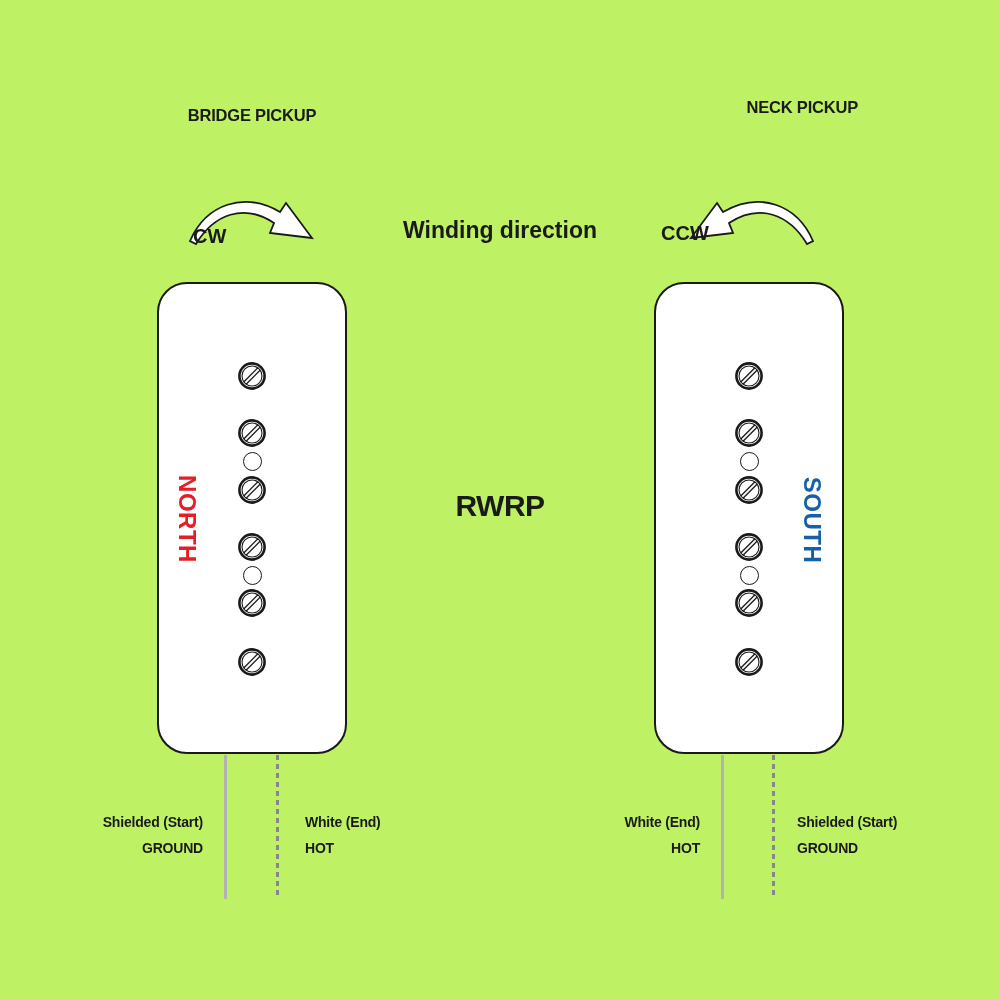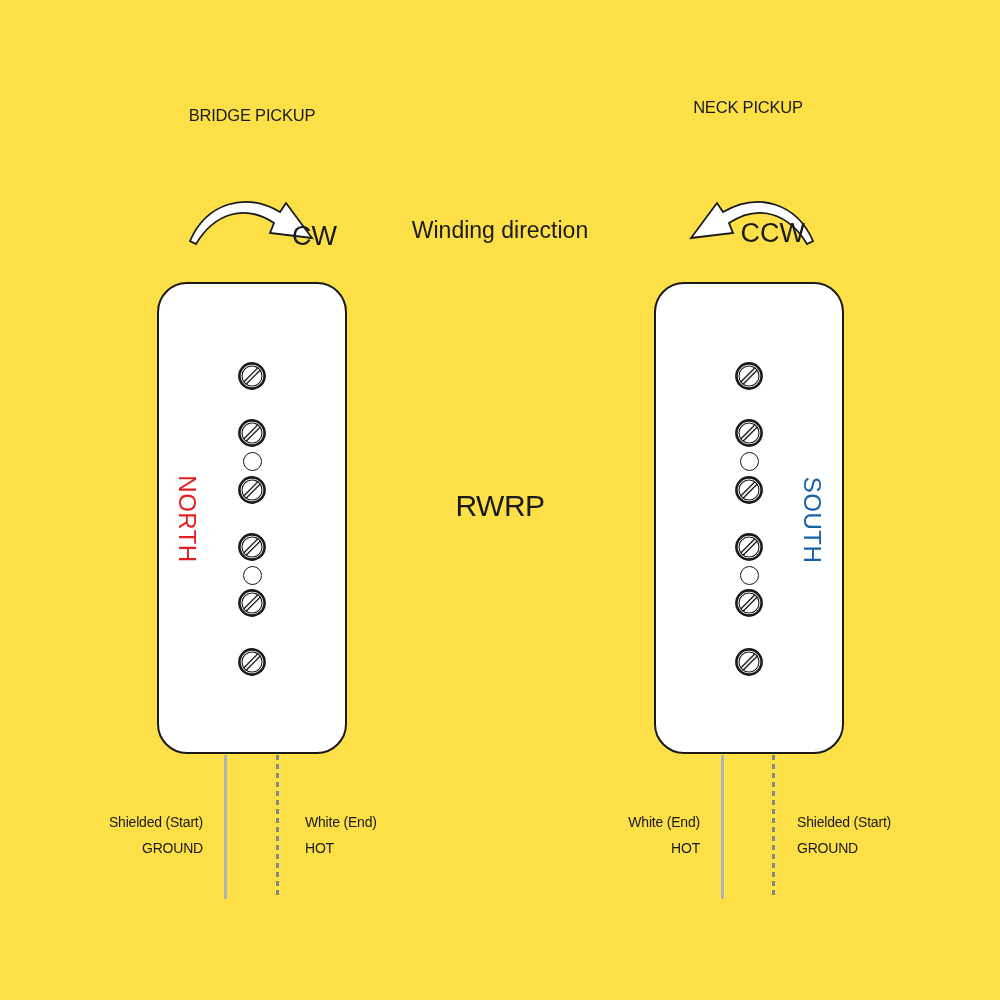--- a/index.html
+++ b/index.html
@@ -1,26 +1,26 @@
 <!DOCTYPE html>
 <html><head>
 <meta charset="utf-8">
 <style>
   html,body{margin:0;padding:0;background:#ffffff;}
   body{font-family:"Liberation Sans", sans-serif;color:#1a1a1a;}
-  .canvas{position:relative;width:1000px;height:1000px;background:#fde047;overflow:hidden;}
+  .canvas{position:relative;width:1000px;height:1000px;background:#bef264;overflow:hidden;font-weight:bold;}
 
   .title{position:absolute;width:220px;text-align:center;font-size:16.5px;letter-spacing:-0.2px;line-height:18px;}
   .bridge-title{left:142px;top:106px;}
-  .neck-title{left:638px;top:98px;}
+  .neck-title{left:638px;top:98px;text-align:right;}
 
   .arrow{position:absolute;width:138px;height:56px;}
   .arrow-cw{left:186px;top:194px;}
   .arrow-ccw{left:679px;top:194px;}
-  .wind-label{position:absolute;width:120px;text-align:right;font-size:27px;line-height:28px;padding-left:24px;}
+  .wind-label{position:absolute;width:120px;text-align:left;font-size:20px;line-height:28px;}
   .cw-label{left:193px;top:222px;}
   .ccw-label{left:661px;top:219px;}
   .center-label{position:absolute;left:0;width:1000px;text-align:center;font-size:23px;line-height:30px;top:215px;}
 
   .pickup-body{position:absolute;width:190px;height:472px;top:282px;border:2px solid #1a1a1a;border-radius:30px;background:#fff;box-sizing:border-box;}
   .bridge-body{left:157px;}
   .neck-body{left:654px;}
 
   .screw{position:absolute;width:32px;height:32px;}
   .pole{position:absolute;width:19px;height:19px;border:1.6px solid #1a1a1a;border-radius:50%;background:#fff;box-sizing:border-box;}

